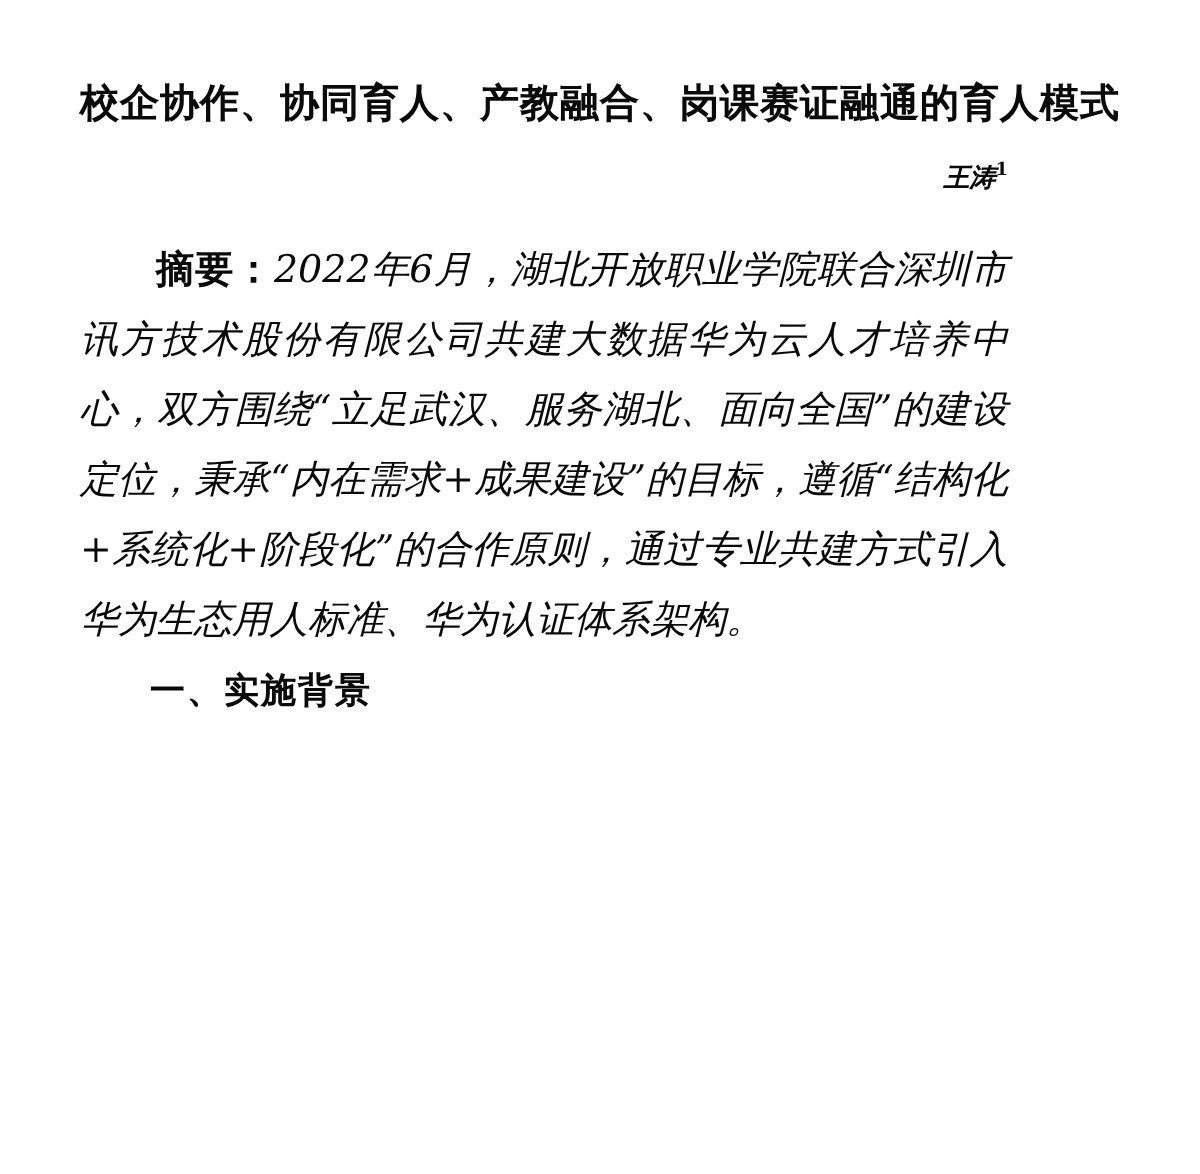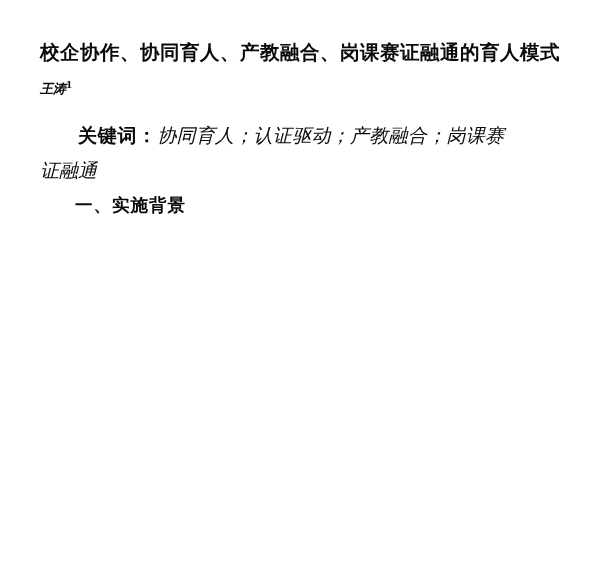--- a/index.html
+++ b/index.html
@@ -25,21 +25,21 @@
     font-family: "Liberation Sans", sans-serif;
     font-weight: bold;
     font-size: 19.5px;
     line-height: 28px;
     text-align: center;
     margin: 0 0 14px 0;
     letter-spacing: 0.5px;
     white-space: nowrap;
   }
   .author-line {
-    text-align: left;
+    text-align: right;
     font-size: 13px;
     font-weight: bold;
     font-style: italic;
     margin: 0 0 20px 0;
   }
   .author-line sup {
     font-size: 9px;
     font-style: normal;
   }
   .affiliation-line {
@@ -81,21 +81,21 @@
 <div class="page">
 
   <h1 class="paper-title">校企协作、协同育人、产教融合、岗课赛证融通的育人模式</h1>
 
   <div class="author-line">
     <span>王涛</span><sup>1</sup>
   </div>
 
 
   <div class="body-text">
+    <p class="body-para">
+      <span class="inline-label">摘要：</span><span>2022年6月，湖北开放职业学院联合深圳市讯方技术股份有限公司共建大数据华为云人才培养中心，双方围绕“立足武汉、服务湖北、面向全国”的建设定位，秉承“内在需求+成果建设”的目标，遵循“结构化+系统化+阶段化”的合作原则，通过专业共建方式引入华为生态用人标准、华为认证体系架构。</span>
+    </p>
   </div>
 
-  <p class="body-para">
-    <span class="inline-label">关键词：</span><span>协同育人；认证驱动；产教融合；岗课赛证融通</span>
-  </p>
 
   <h2 class="section-heading">一、实施背景</h2>
 
 </div>
 
 </body></html>

